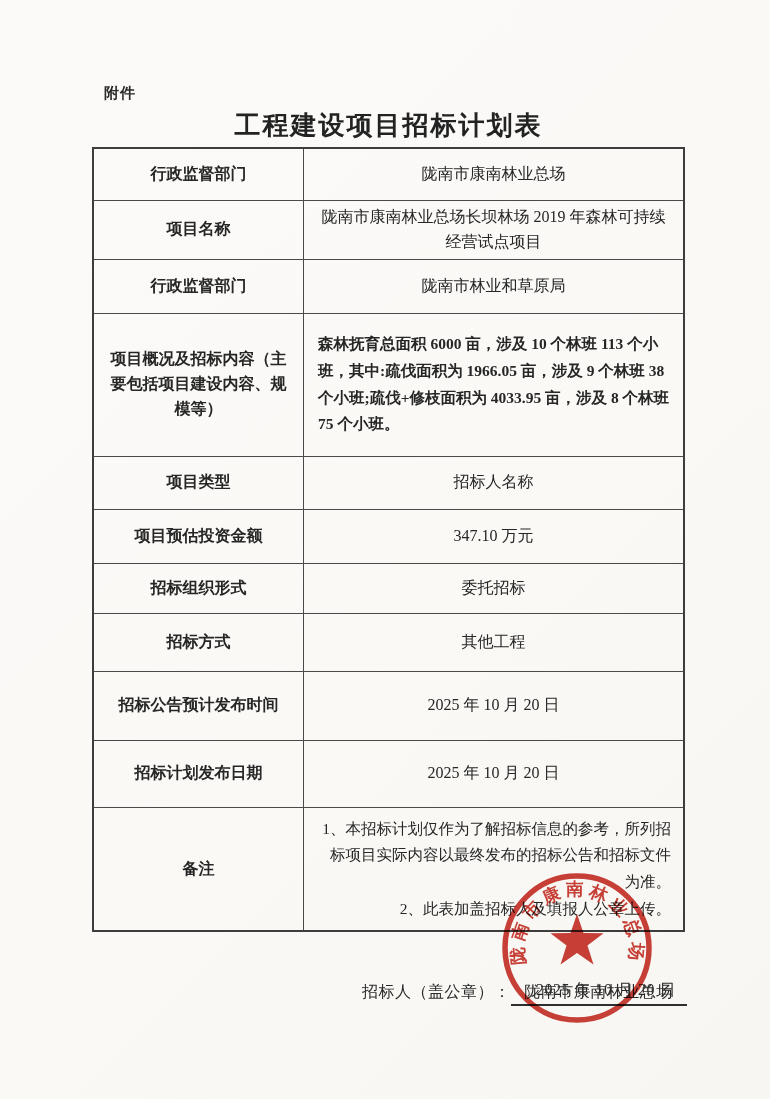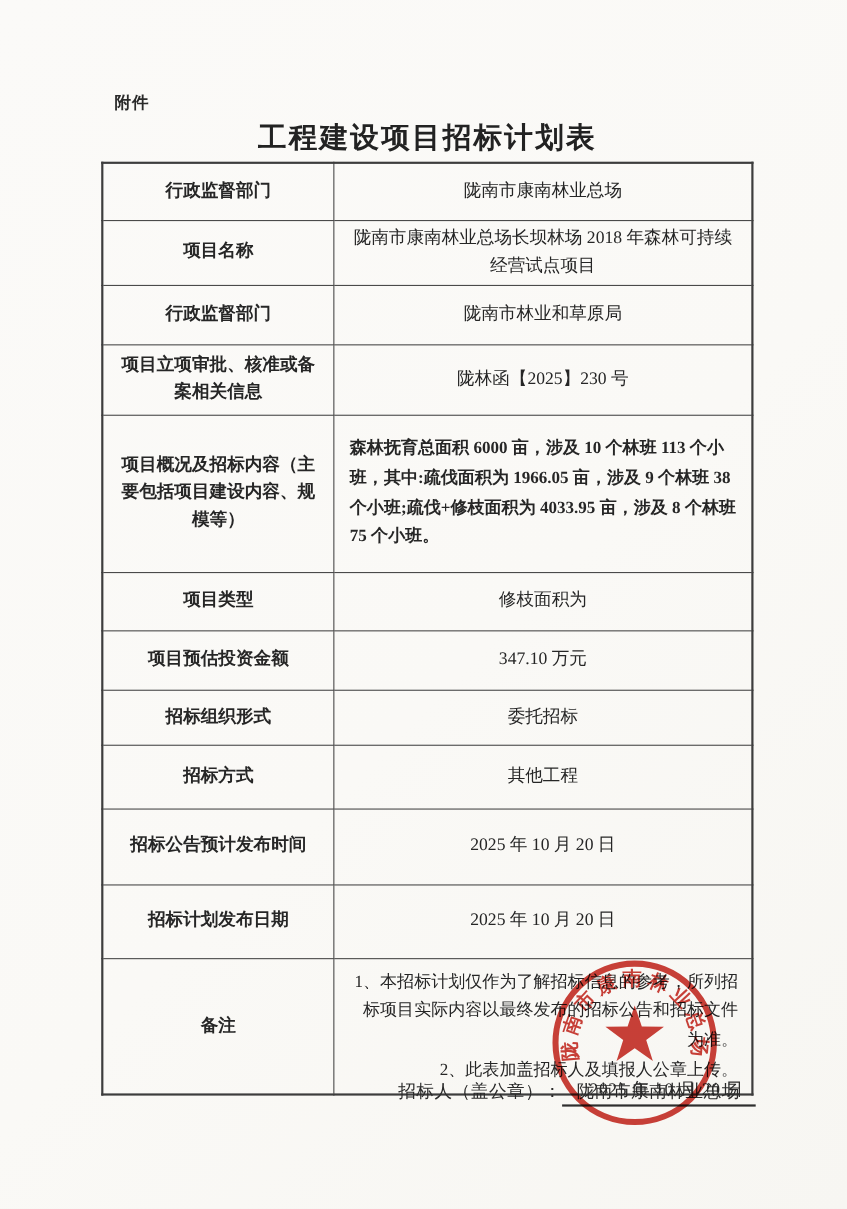--- a/index.html
+++ b/index.html
@@ -97,37 +97,33 @@
   <h1 class="title">工程建设项目招标计划表</h1>
 
   <table class="bid-table">
     <tbody>
       <tr class="h47">
         <td class="label">行政监督部门</td>
         <td class="value">陇南市康南林业总场</td>
       </tr>
       <tr class="h50">
         <td class="label">项目名称</td>
-        <td class="value">陇南市康南林业总场长坝林场 2018 年森林可持续经营试点项目</td>
+        <td class="value">陇南市康南林业总场长坝林场 2019 年森林可持续经营试点项目</td>
       </tr>
       <tr class="h49">
         <td class="label">行政监督部门</td>
         <td class="value">陇南市林业和草原局</td>
-      </tr>
-      <tr class="h59">
-        <td class="label">项目立项审批、核准或备案相关信息</td>
-        <td class="value">陇林函【2025】230 号</td>
       </tr>
       <tr class="h130">
         <td class="label">项目概况及招标内容（主要包括项目建设内容、规模等）</td>
         <td class="value left">森林抚育总面积 6000 亩，涉及 10 个林班 113 个小班，其中:疏伐面积为 1966.05 亩，涉及 9 个林班 38 个小班;疏伐+修枝面积为 4033.95 亩，涉及 8 个林班 75 个小班。</td>
       </tr>
       <tr class="h48">
         <td class="label">项目类型</td>
-        <td class="value">修枝面积为</td>
+        <td class="value">招标人名称</td>
       </tr>
       <tr class="h49">
         <td class="label">项目预估投资金额</td>
         <td class="value">347.10 万元</td>
       </tr>
       <tr class="h45">
         <td class="label">招标组织形式</td>
         <td class="value">委托招标</td>
       </tr>
       <tr class="h53">

